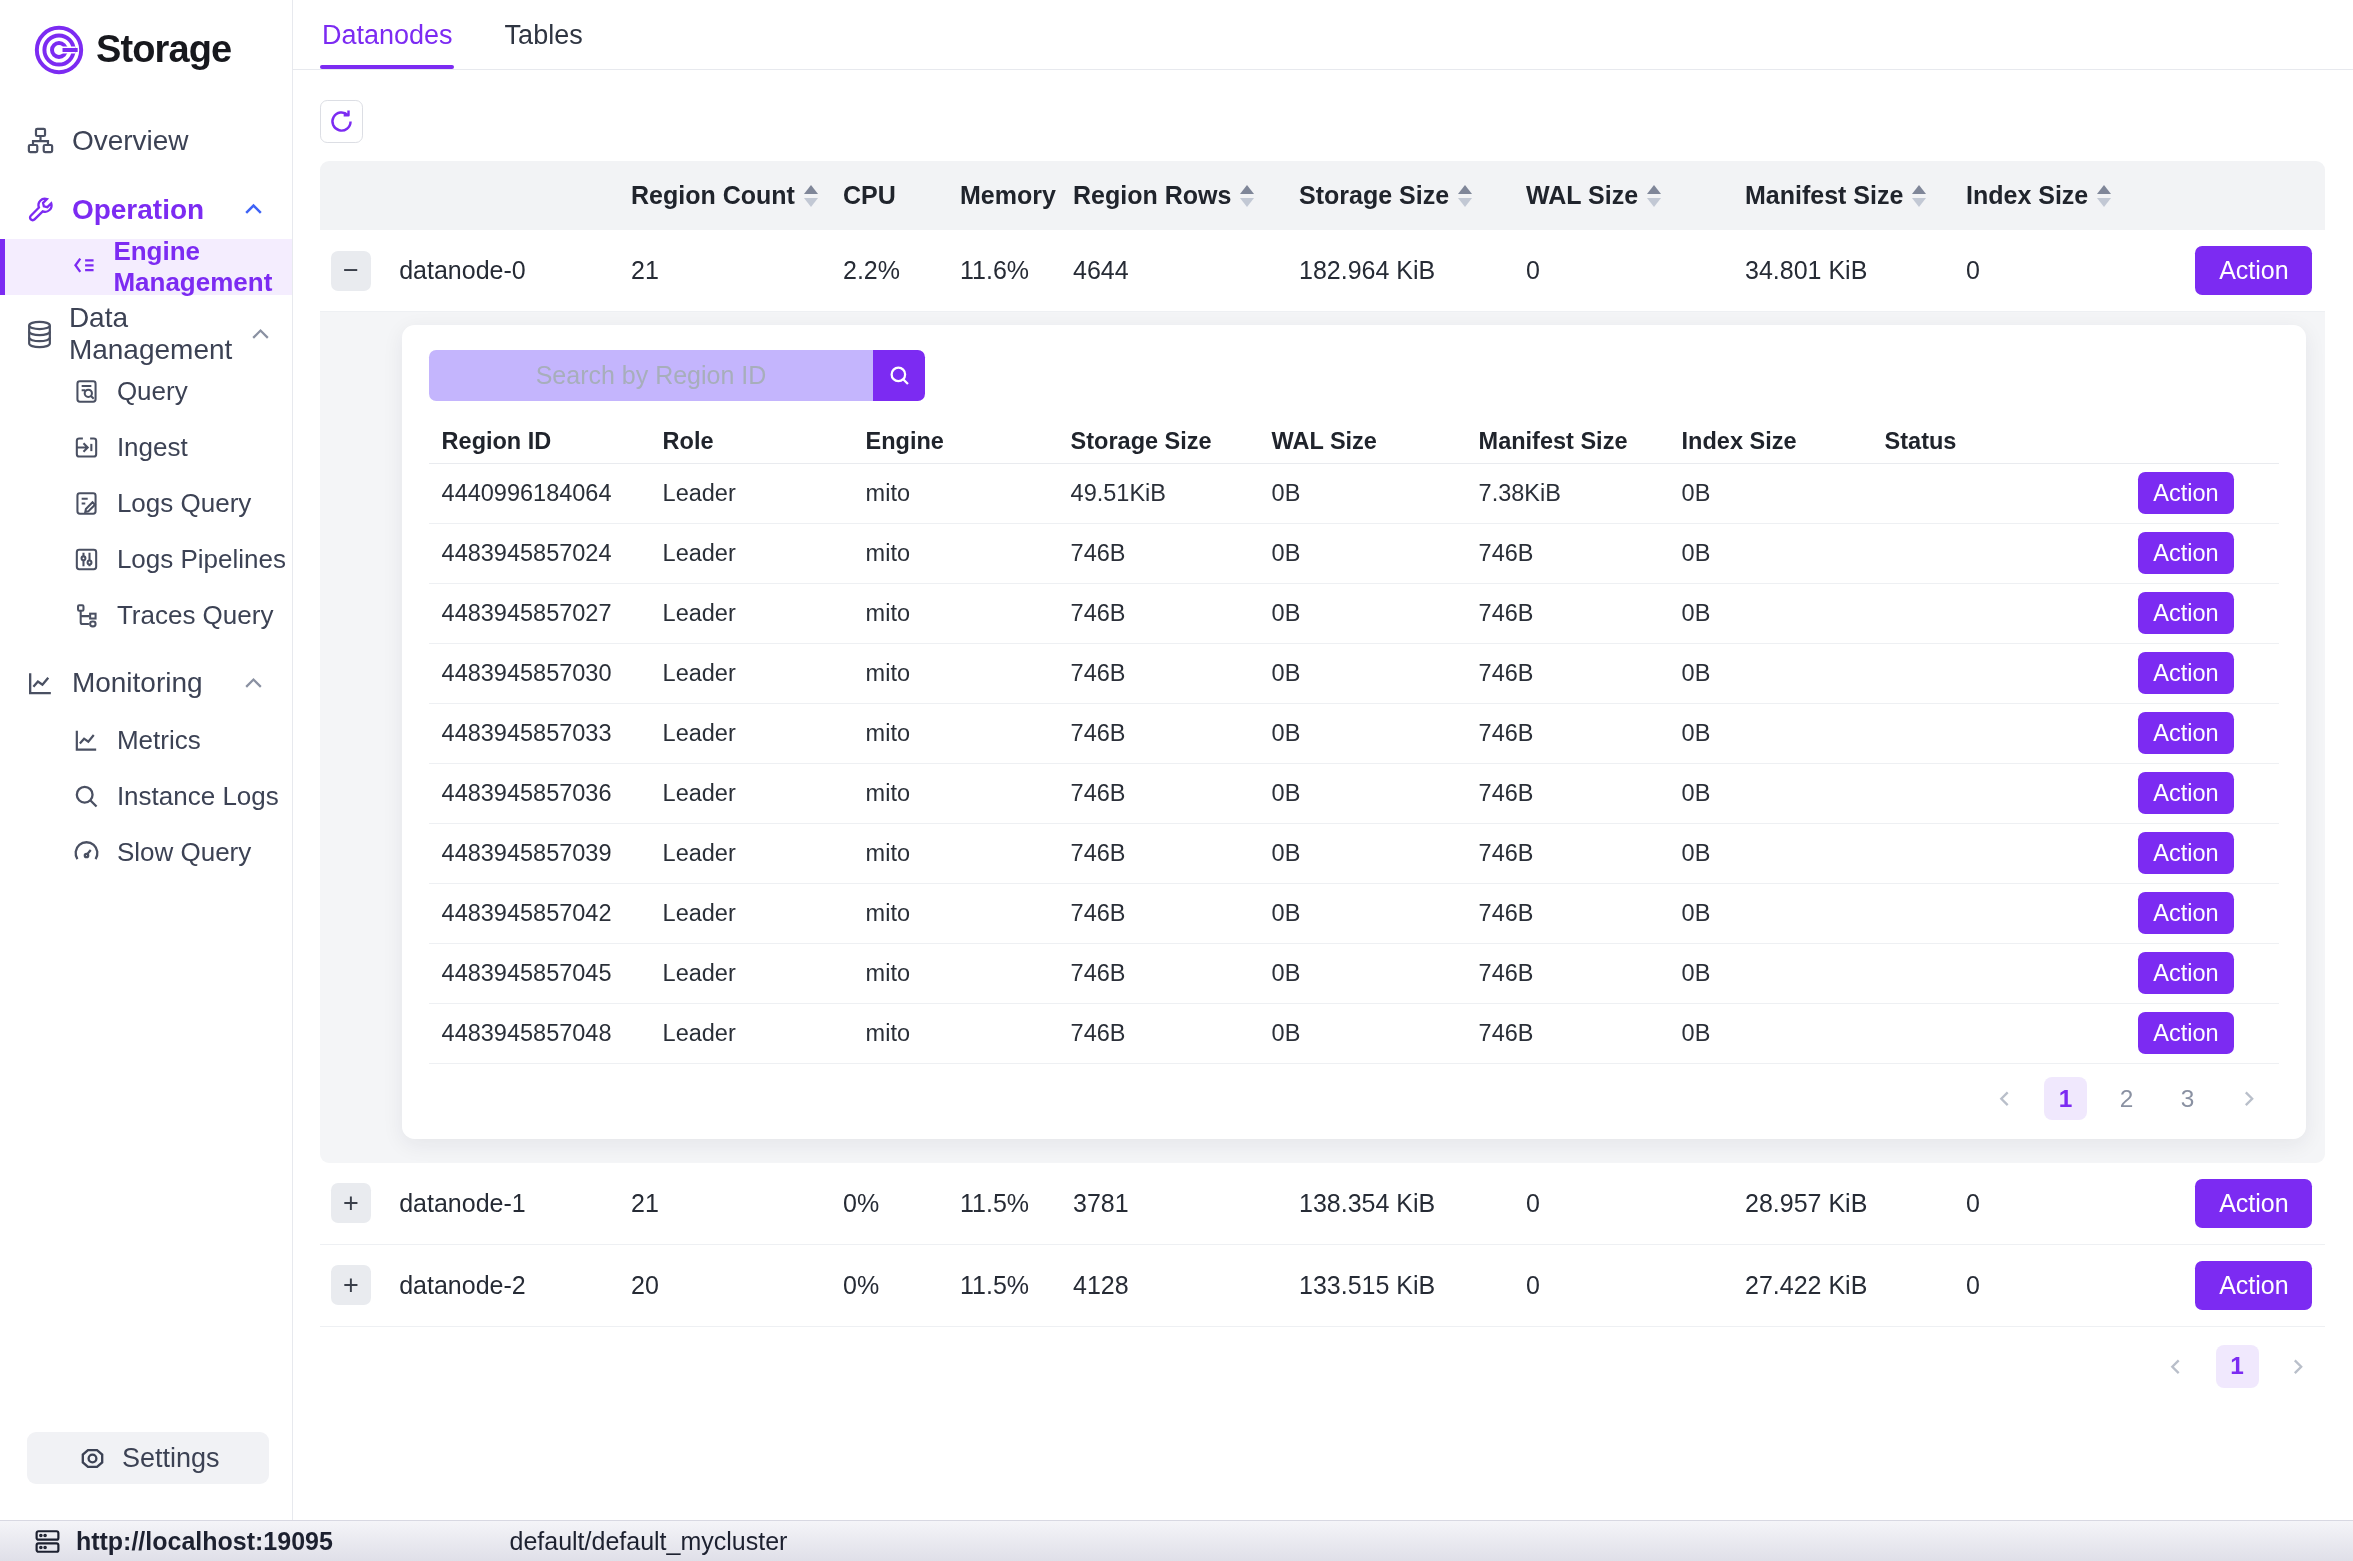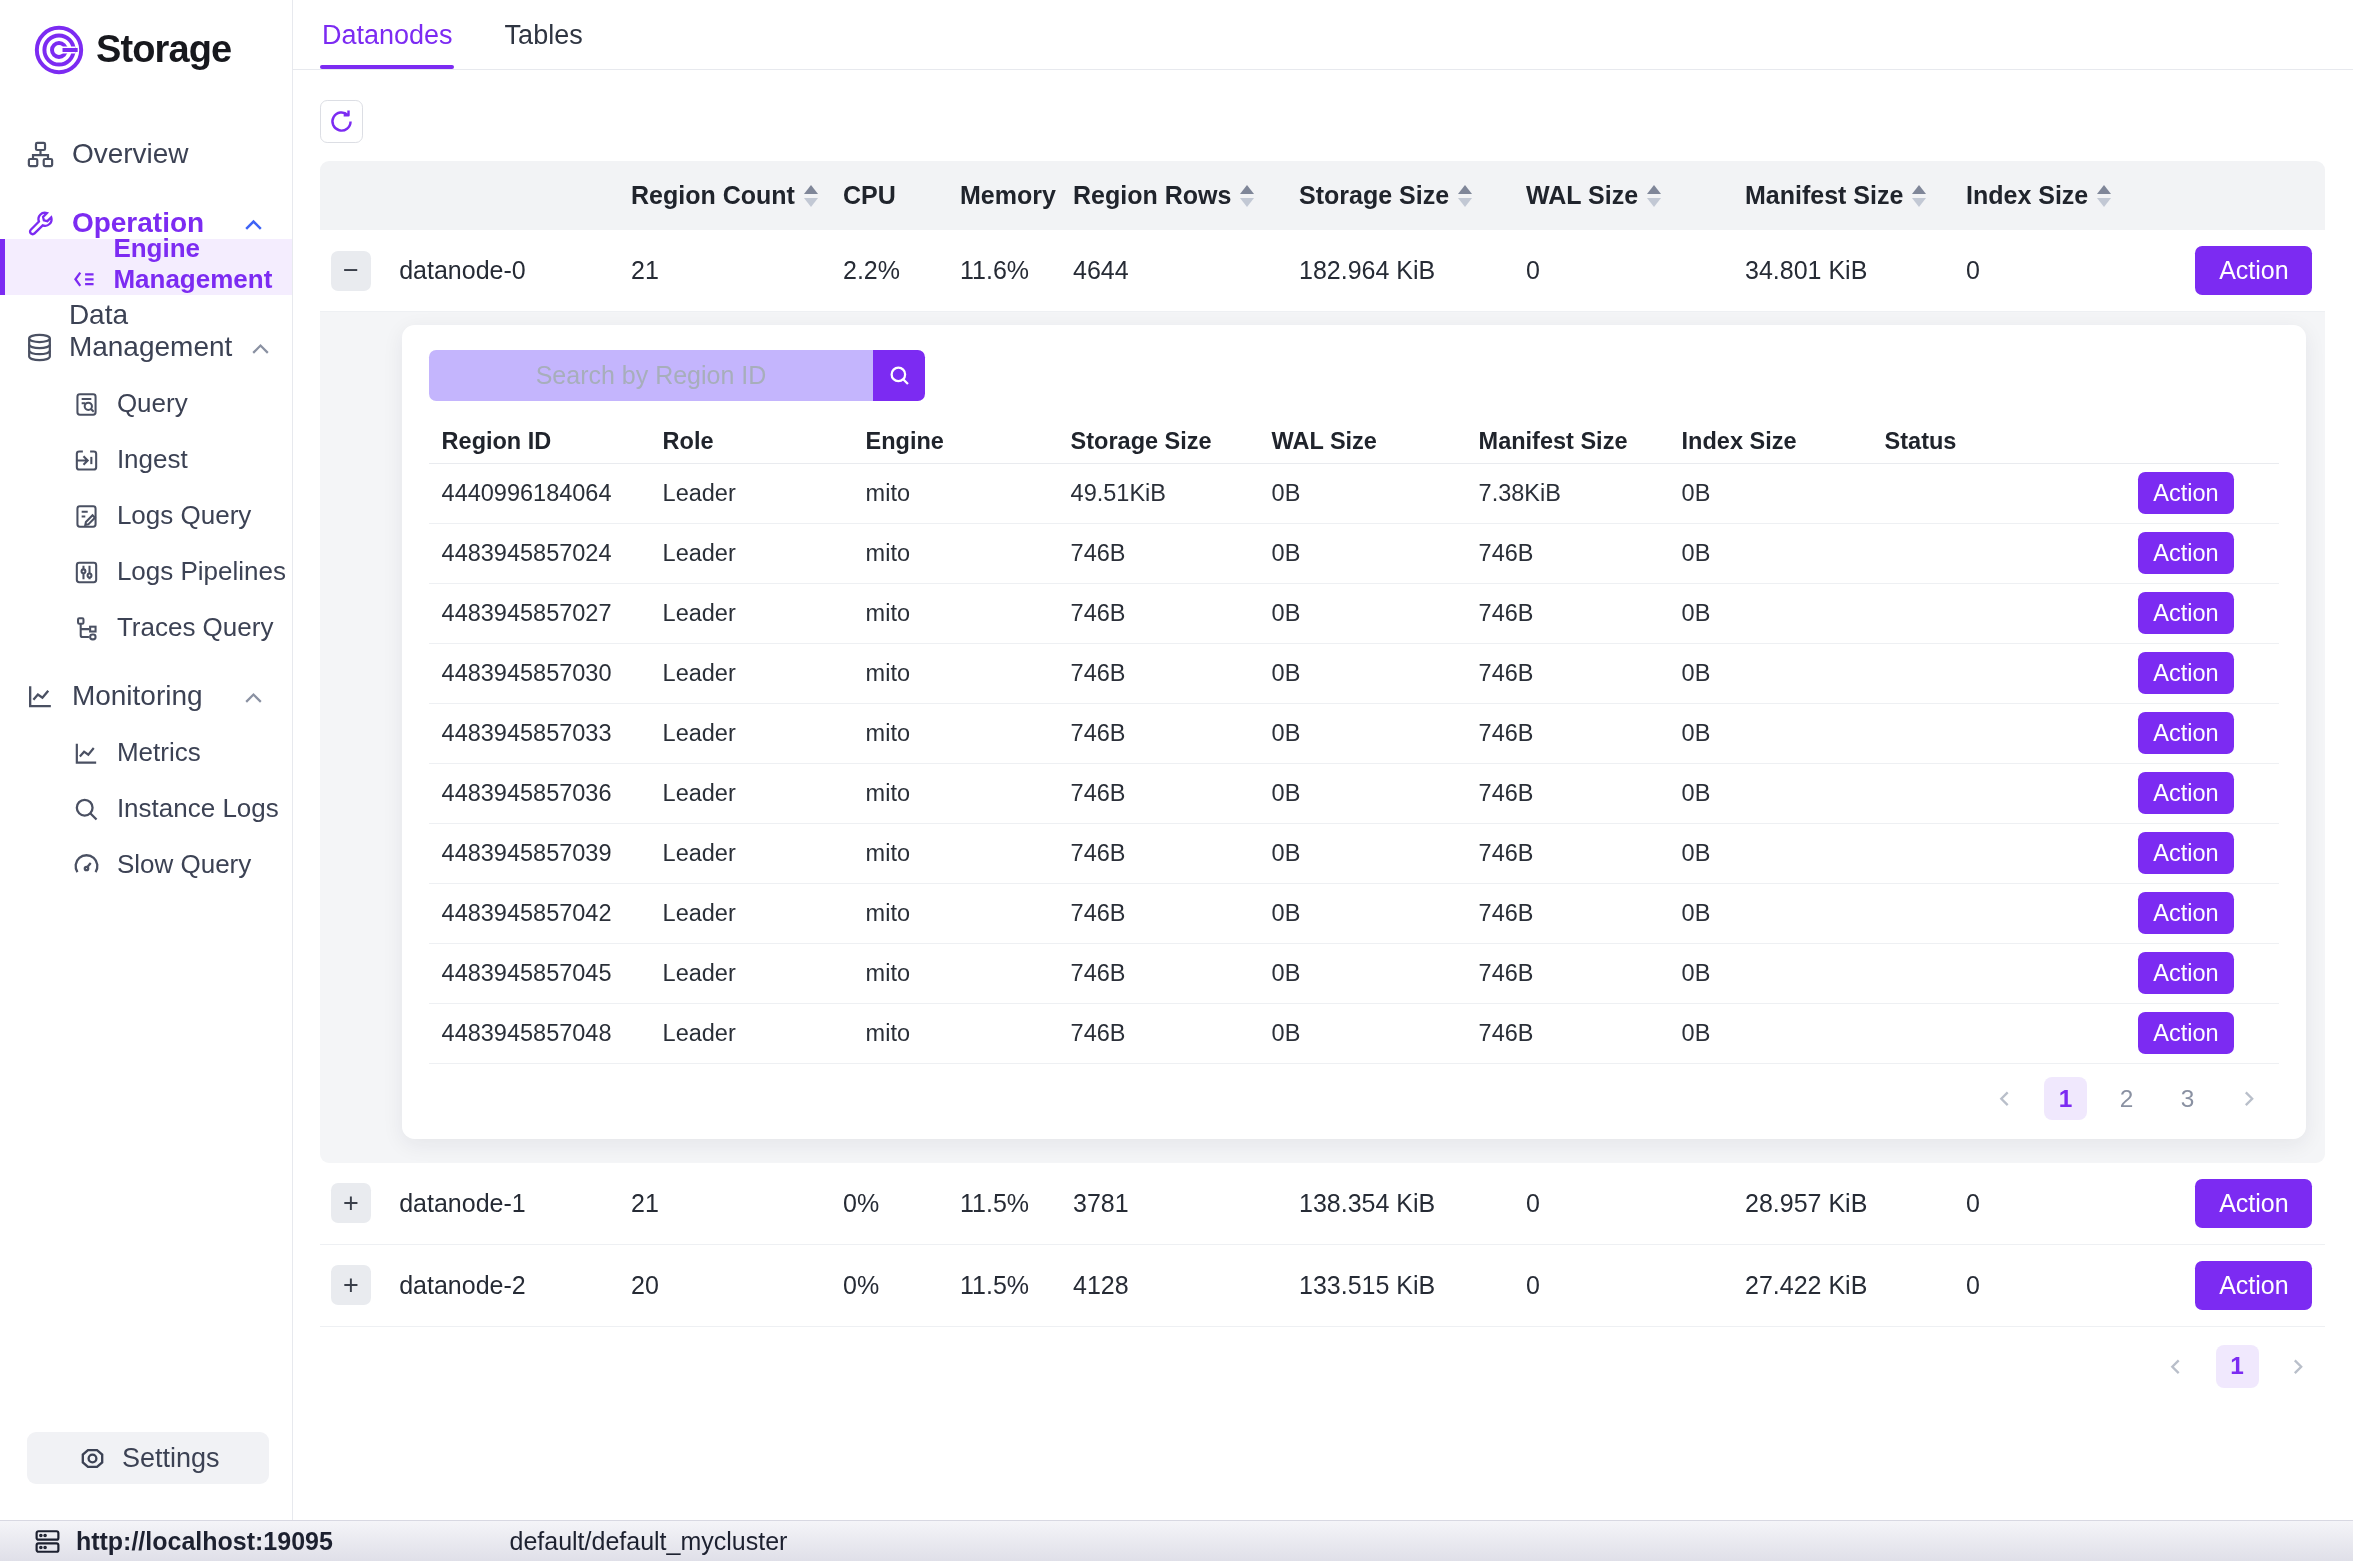--- a/index.html
+++ b/index.html
@@ -5,21 +5,21 @@
   * { margin:0; padding:0; box-sizing:border-box; }
   html,body { width:2354px; height:1561px; overflow:hidden; background:#fff;
     font-family:"Liberation Sans", sans-serif; color:#262b35; }
   .app { display:flex; height:1520px; }
 
   
   .sidebar { width:293px; min-width:293px; border-right:0.9px solid #e7e9ee; display:flex; flex-direction:column; background:#fff; position:relative; }
   .logo { display:flex; align-items:center; gap:9px; padding:21.7px 0 18px 31px; }
   .logo-text { font-size:38px; font-weight:700; color:#17181d; letter-spacing:-0.9px; }
   .menu { margin-top:16.2px; display:flex; flex-direction:column; }
-  .mi { display:flex; align-items:flex-end; gap:14.4px; height:58px; padding-left:23.5px; font-size:28px; color:#3c4254; cursor:pointer; position:relative; }
+  .mi { display:flex; align-items:center; gap:14.4px; height:58px; padding-left:23.5px; font-size:28px; color:#3c4254; cursor:pointer; position:relative; }
   .mi .ic { display:flex; width:34px; justify-content:center; color:#4a5062; }
   .mi.group { margin-top:10.8px; }
   .mi .chev { margin-left:auto; margin-right:25px; color:#8a91a2; display:flex; }
   .mi.purple { color:#7c2bf2; font-weight:700; }
   .mi.purple .ic { color:#7c2bf2; }
   .mi.purple .chev { color:#3e63f6; }
   .mi.sub { padding-left:70px; font-size:26px; height:56px; }
   .mi.sub .ic { width:32.5px; }
   .mi.active { background:#f4edfe; color:#7c2bf2; font-weight:700; }
   .mi.active .ic { color:#7c2bf2; }

